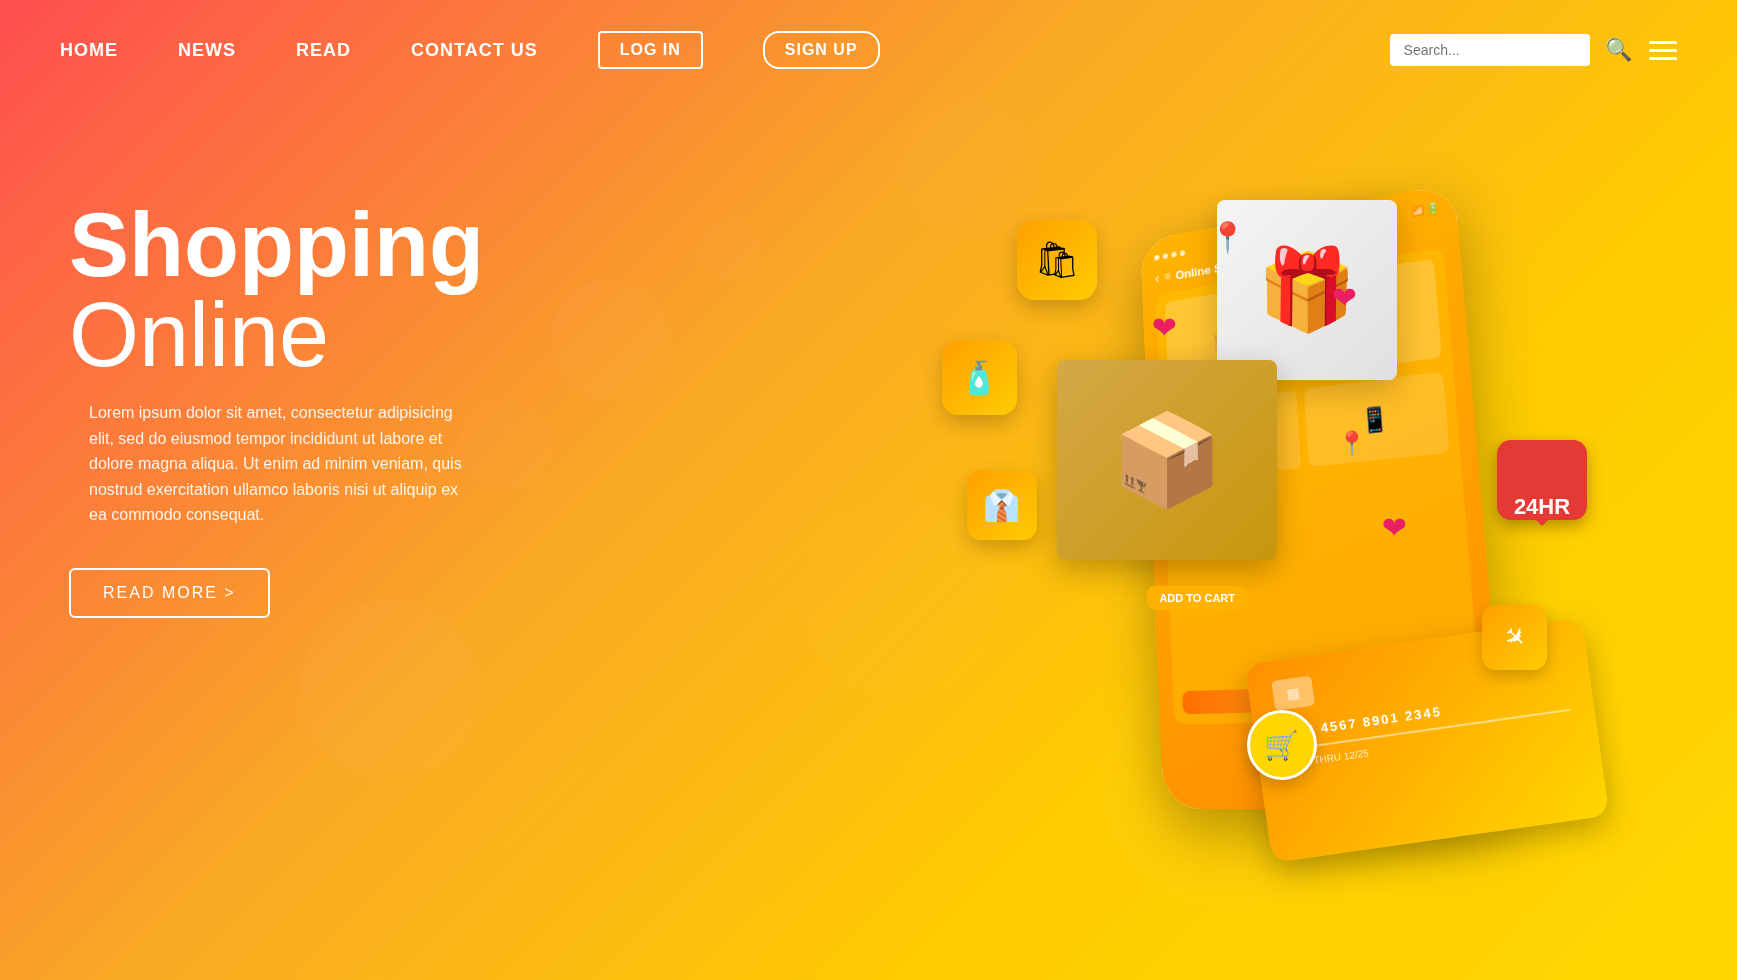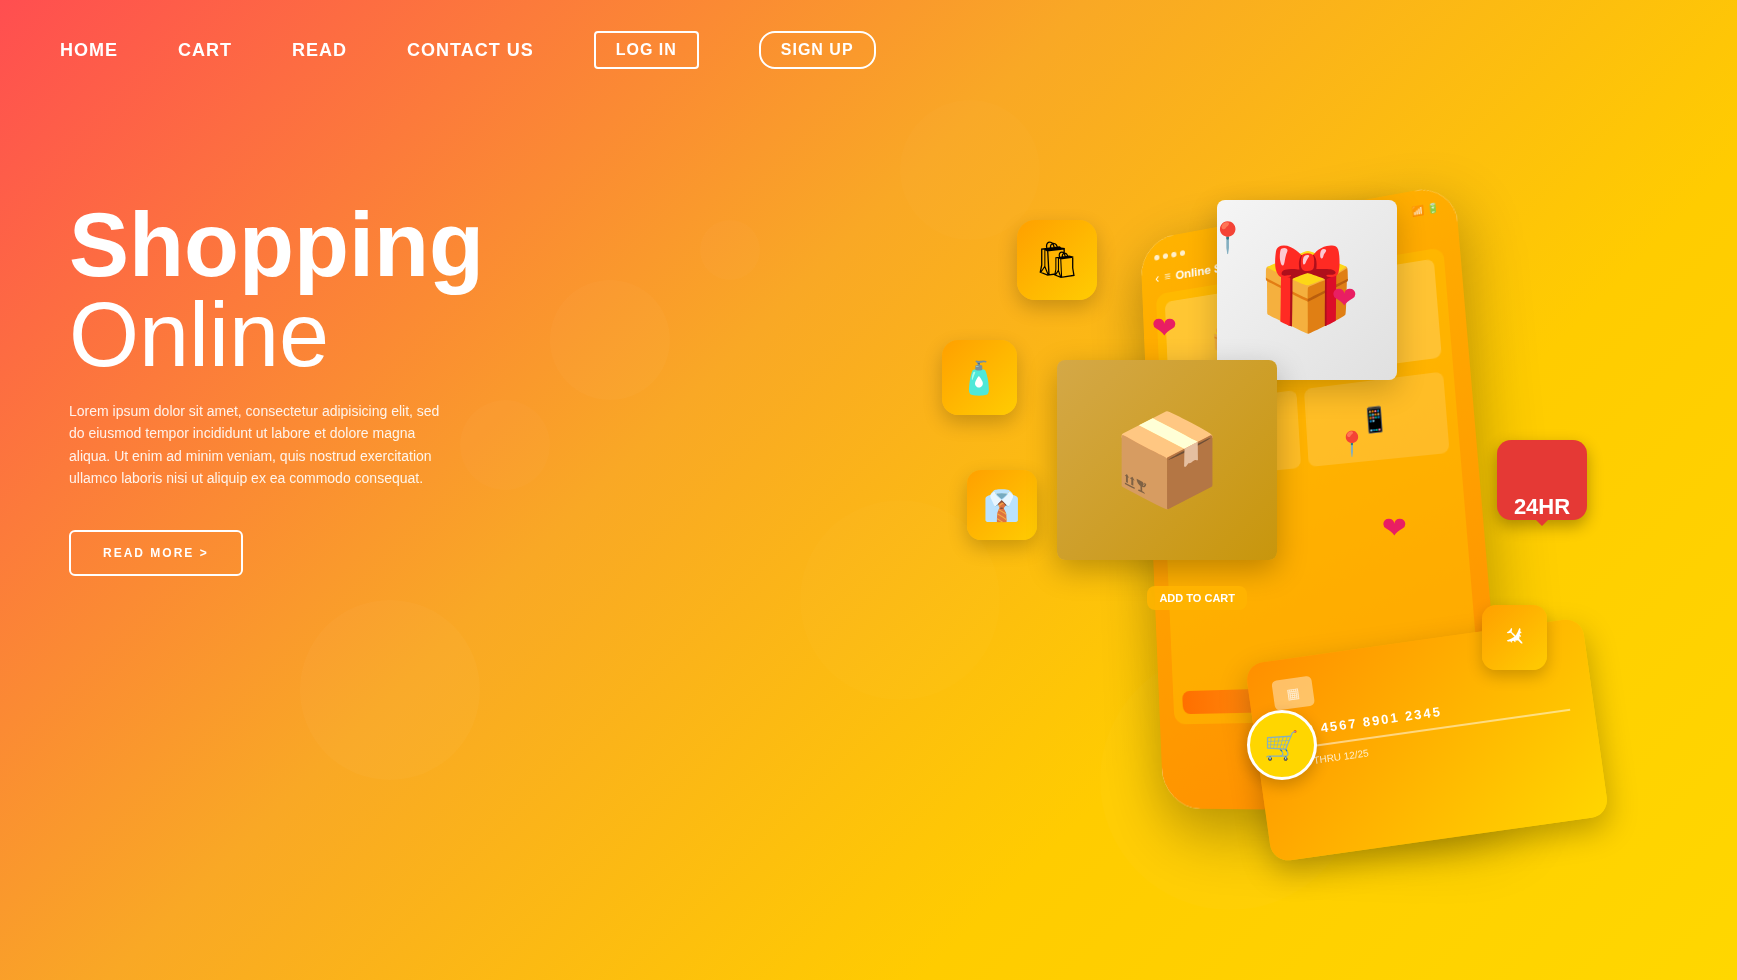--- a/index.html
+++ b/index.html
@@ -139,34 +139,35 @@
 
     .hero-title-sub {
       font-size: 90px;
       font-weight: 300;
       color: white;
       line-height: 1;
       margin-bottom: 20px;
     }
 
     .hero-desc {
-      font-size: 14px;
+      font-size: 16px;
       color: rgba(255,255,255,0.9);
       line-height: 1.6;
       margin-bottom: 40px;
       max-width: 380px;
+      margin-left: 20px;
     }
 
     .btn-read-more {
       border: 2px solid white;
       color: white;
       background: transparent;
       padding: 14px 32px;
-      font-size: 12px;
-      font-weight: 700;
+      font-size: 16px;
+      font-weight: 400;
       cursor: pointer;
       border-radius: 6px;
       letter-spacing: 2px;
     }
 
     
     .phone-area {
       position: absolute;
       right: 60px;
       top: 80px;
@@ -457,26 +458,35 @@
   <div class="bokeh" style="width:120px;height:120px;top:280px;left:550px;opacity:0.15;"></div>
   <div class="bokeh" style="width:90px;height:90px;top:400px;left:460px;opacity:0.12;"></div>
   <div class="bokeh" style="width:60px;height:60px;top:220px;left:700px;opacity:0.13;"></div>
   <div class="bokeh" style="width:200px;height:200px;top:500px;left:800px;opacity:0.1;"></div>
   <div class="bokeh" style="width:260px;height:260px;top:650px;left:1100px;opacity:0.12;"></div>
   <div class="bokeh" style="width:140px;height:140px;top:100px;left:900px;opacity:0.1;"></div>
 
   <nav class="navbar">
     <ul class="nav-links">
       <li><a href="#">HOME</a></li>
-      <li><a href="#">CART</a></li>
+      <li><a href="#">NEWS</a></li>
       <li><a href="#">READ</a></li>
       <li><a href="#">CONTACT US</a></li>
       <li><button class="btn-login">LOG IN</button></li>
       <li><button class="btn-signup">SIGN UP</button></li>
     </ul>
+    <div class="nav-right">
+      <input class="search-box" type="text" placeholder="Search..." style="">
+      <button class="search-icon-btn">🔍</button>
+      <button class="menu-icon-btn">
+        <span></span>
+          <span></span>
+          <span></span>
+      </button>
+    </div>
   </nav>
 
   <div class="hero-content">
     <div class="hero-title-main">Shopping</div>
     <div class="hero-title-sub">Online</div>
     <p class="hero-desc">Lorem ipsum dolor sit amet, consectetur adipisicing elit, sed do eiusmod tempor incididunt ut labore et dolore magna aliqua. Ut enim ad minim veniam, quis nostrud exercitation ullamco laboris nisi ut aliquip ex ea commodo consequat.</p>
     <button class="btn-read-more">READ MORE &gt;</button>
   </div>
 
   <div class="phone-area">

